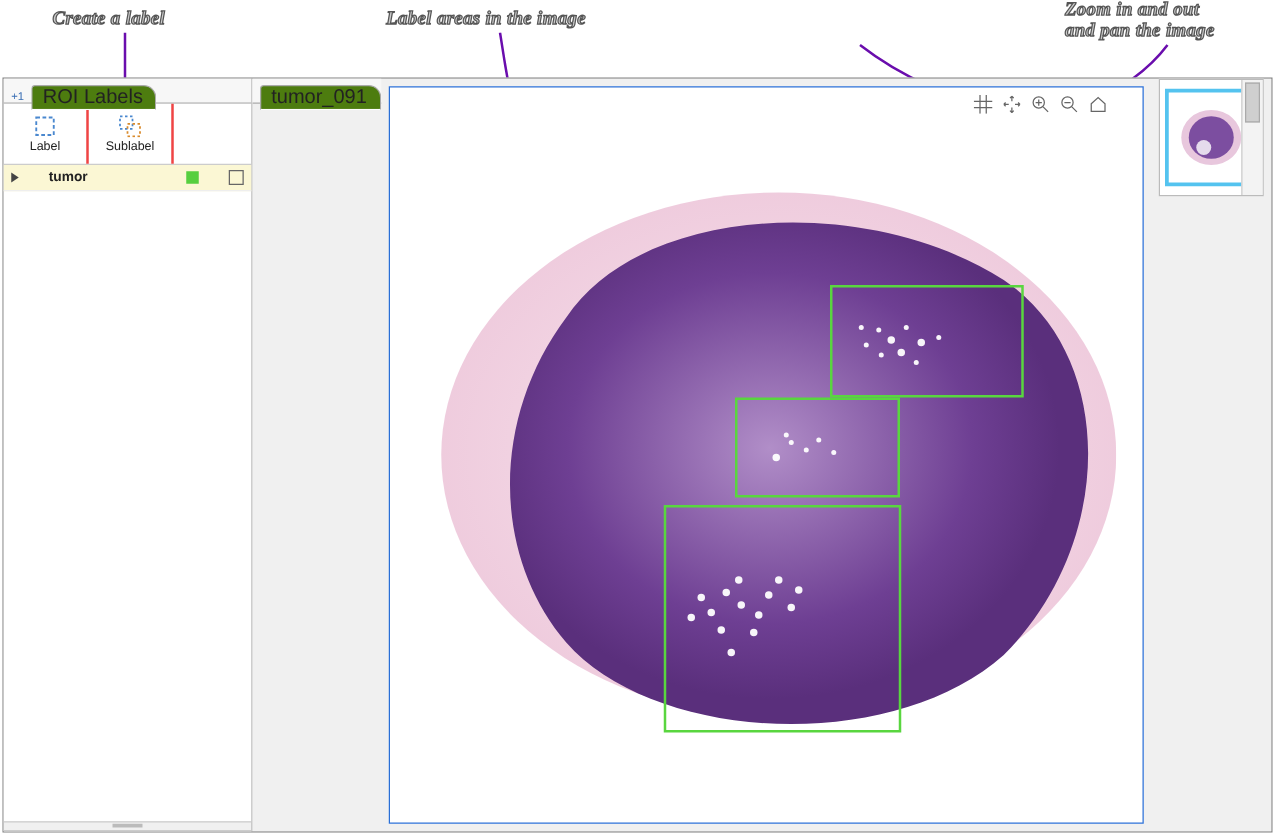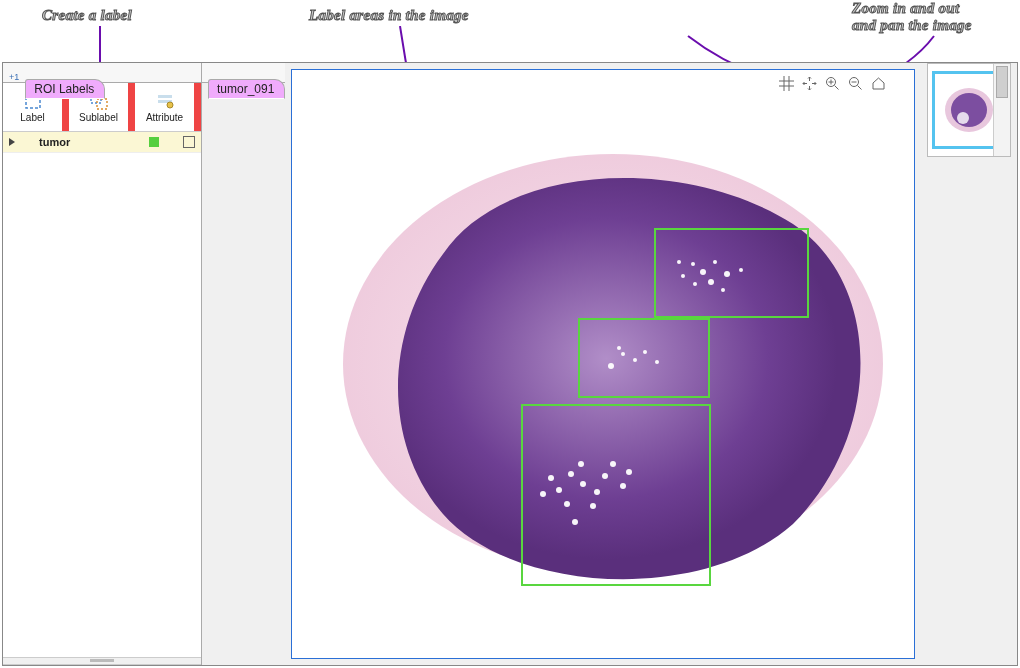--- a/index.html
+++ b/index.html
@@ -5,25 +5,25 @@
 html,body{margin:0;padding:0;width:1020px;height:668px;background:#fff;font-family:Arial,Helvetica,sans-serif;font-size:11px;color:#222;overflow:hidden}
 .root{position:relative;width:1020px;height:668px}
 
 .callout{position:absolute;font:italic bold 15px Georgia,serif;-webkit-text-stroke:1px #555;letter-spacing:.3px;line-height:1.15;color:#ccc;text-align:left;pointer-events:none;white-space:nowrap}
 
 .app{position:absolute;left:2px;top:62px;right:2px;bottom:2px;border:1px solid #888;display:flex;background:#f0f0f0}
 .left{width:198px;display:flex;flex-direction:column;border-right:1px solid #aaa;background:#f0f0f0}
 .right{flex:1;display:flex;flex-direction:row;background:#f0f0f0}
 
 .tabbar{height:19px;display:flex;align-items:flex-end;gap:2px;padding-left:6px;border-bottom:1px solid #aaa;background:#f7f7f7}
-.tab{height:18px;padding:0 10px 0 8px;background:#f0abfc;border:1px solid #aaa;border-bottom:1px solid #fff;border-radius:3px 10px 0 0;display:flex;align-items:center;font-size:12px;position:relative;top:17px}
+.tab{height:18px;padding:0 10px 0 8px;background:#4d7c0f;border:1px solid #aaa;border-bottom:1px solid #fff;border-radius:3px 10px 0 0;display:flex;align-items:center;font-size:16px;position:relative;top:6px}
 .badge{font-size:9px;color:#3a6fb5;margin-right:4px}
 
 .toolbar{height:48px;display:flex;border-bottom:1px solid #ccc;background:#fff}
-.tool{width:66px;display:flex;flex-direction:column;align-items:center;justify-content:center;gap:2px;border-right:7px solid #ef4444}
+.tool{width:66px;display:flex;flex-direction:column;align-items:center;justify-content:center;gap:2px;border-right:2px solid #ef4444}
 .tool-ico{width:18px;height:18px}
 .tool span{font-size:10px}
 
 .label-list{flex:1;background:#fff}
 .label-row{height:20px;display:flex;align-items:center;gap:24px;padding:0 6px;background:#FBF7D4;border-bottom:1px solid #eee}
 .tri{width:0;height:0;border-top:4px solid transparent;border-bottom:4px solid transparent;border-left:6px solid #444}
 .swatch{width:10px;height:10px;background:#56cf3f}
 .square{width:10px;height:10px;border:1px solid #666}
 
 .splitter-h{height:6px;background:#f0f0f0;border-top:1px solid #ccc;border-bottom:1px solid #ccc;position:relative}
@@ -89,28 +89,20 @@
               <rect x="2" y="2" width="14" height="14" fill="none" stroke="#4a88cf" stroke-width="1.5" stroke-dasharray="3 2"></rect>
             </svg>
         <span>Label</span>
       </div>
       <div class="tool">
         <svg class="tool-ico" viewBox="0 0 18 18">
               <rect x="1" y="1" width="10" height="10" fill="none" stroke="#4a88cf" stroke-width="1.4" stroke-dasharray="2 2"></rect>
               <rect x="7" y="7" width="10" height="10" fill="none" stroke="#d98a2b" stroke-width="1.4" stroke-dasharray="2 2"></rect>
             </svg>
         <span>Sublabel</span>
-      </div>
-      <div class="tool">
-        <svg class="tool-ico" viewBox="0 0 18 18">
-              <rect x="2" y="3" width="14" height="3" fill="#c9deec"></rect>
-              <rect x="2" y="8" width="14" height="3" fill="#c9deec"></rect>
-              <circle cx="14" cy="13" r="3" fill="#e8c24a" stroke="#a7892a"></circle>
-            </svg>
-        <span>Attribute</span>
       </div>
     </div>
     <div class="label-list">
       <div class="label-row">
         <span class="tri"></span>
         <span style="font-weight:bold">tumor</span>
         <span style="flex:1"></span>
         <span class="swatch"></span>
         <span class="square"></span>
       </div>

